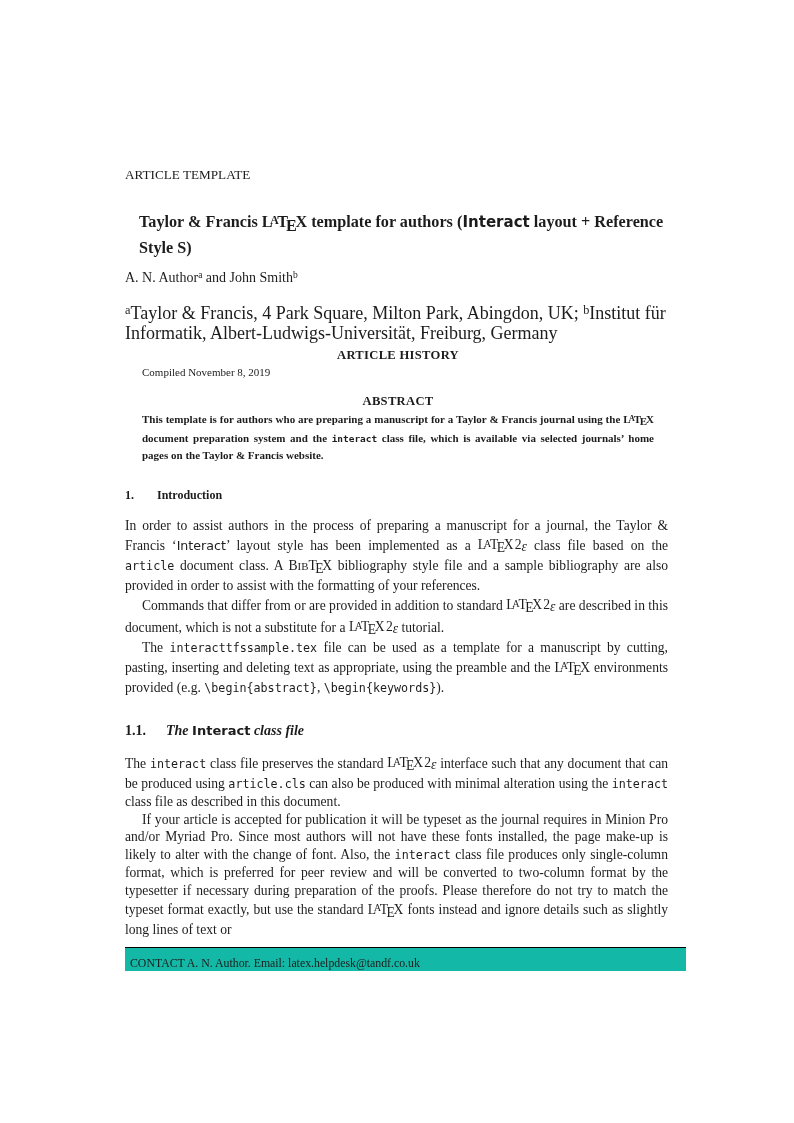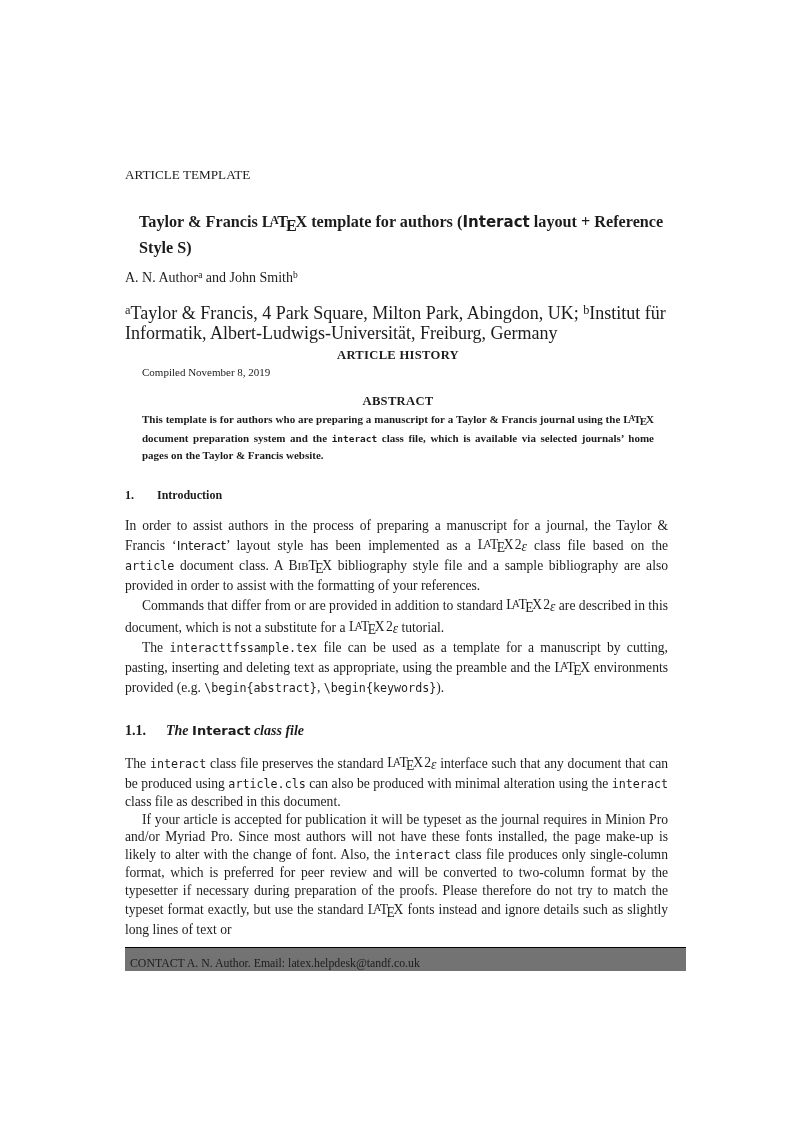--- a/index.html
+++ b/index.html
@@ -22,21 +22,21 @@
   .meta-heading{font-size:12.6px;line-height:16px;font-weight:bold;letter-spacing:0.3px;margin-bottom:1px;text-align:center;}
   .meta-body{font-size:11px;line-height:17px;}
   .just{text-align:justify;font-weight:bold;}
   h2.sec{font-size:12px;line-height:18px;font-weight:bold;margin:22px 0 13px 0;}
   h3.subsec{font-size:14px;line-height:18px;font-weight:bold;margin:24px 0 13px 0;}
   .sec-num{display:inline-block;min-width:32px;}
   .subsec .sec-num{min-width:41px;}
   .subsec .r-it{font-style:italic;}
   p{margin:0;text-align:justify;}
   p.indent{text-indent:17px;}
-  .footnote{position:absolute;left:125px;right:108px;top:947px;background:#737373;font-size:11.8px;line-height:15px;}
+  .footnote{position:absolute;left:125px;right:108px;top:947px;background:#14b8a6;font-size:11.8px;line-height:15px;}
   .fnrule{border-top:1px solid #000;height:0;margin:0 0 8px 0;}
   .fn-text{margin-left:5px;}
   .fn-email{color:#1c1c1c;text-decoration:none;}
   
   .r-tt{font-family:"DejaVu Sans Mono","Liberation Mono",monospace;font-size:0.86em;}
   .r-sf{font-family:"DejaVu Sans","Liberation Sans",sans-serif;font-size:0.93em;}
   .r-it{}
   .r-sup{font-size:0.68em;vertical-align:0.42em;line-height:0;}
   
   .logo{white-space:nowrap;}

